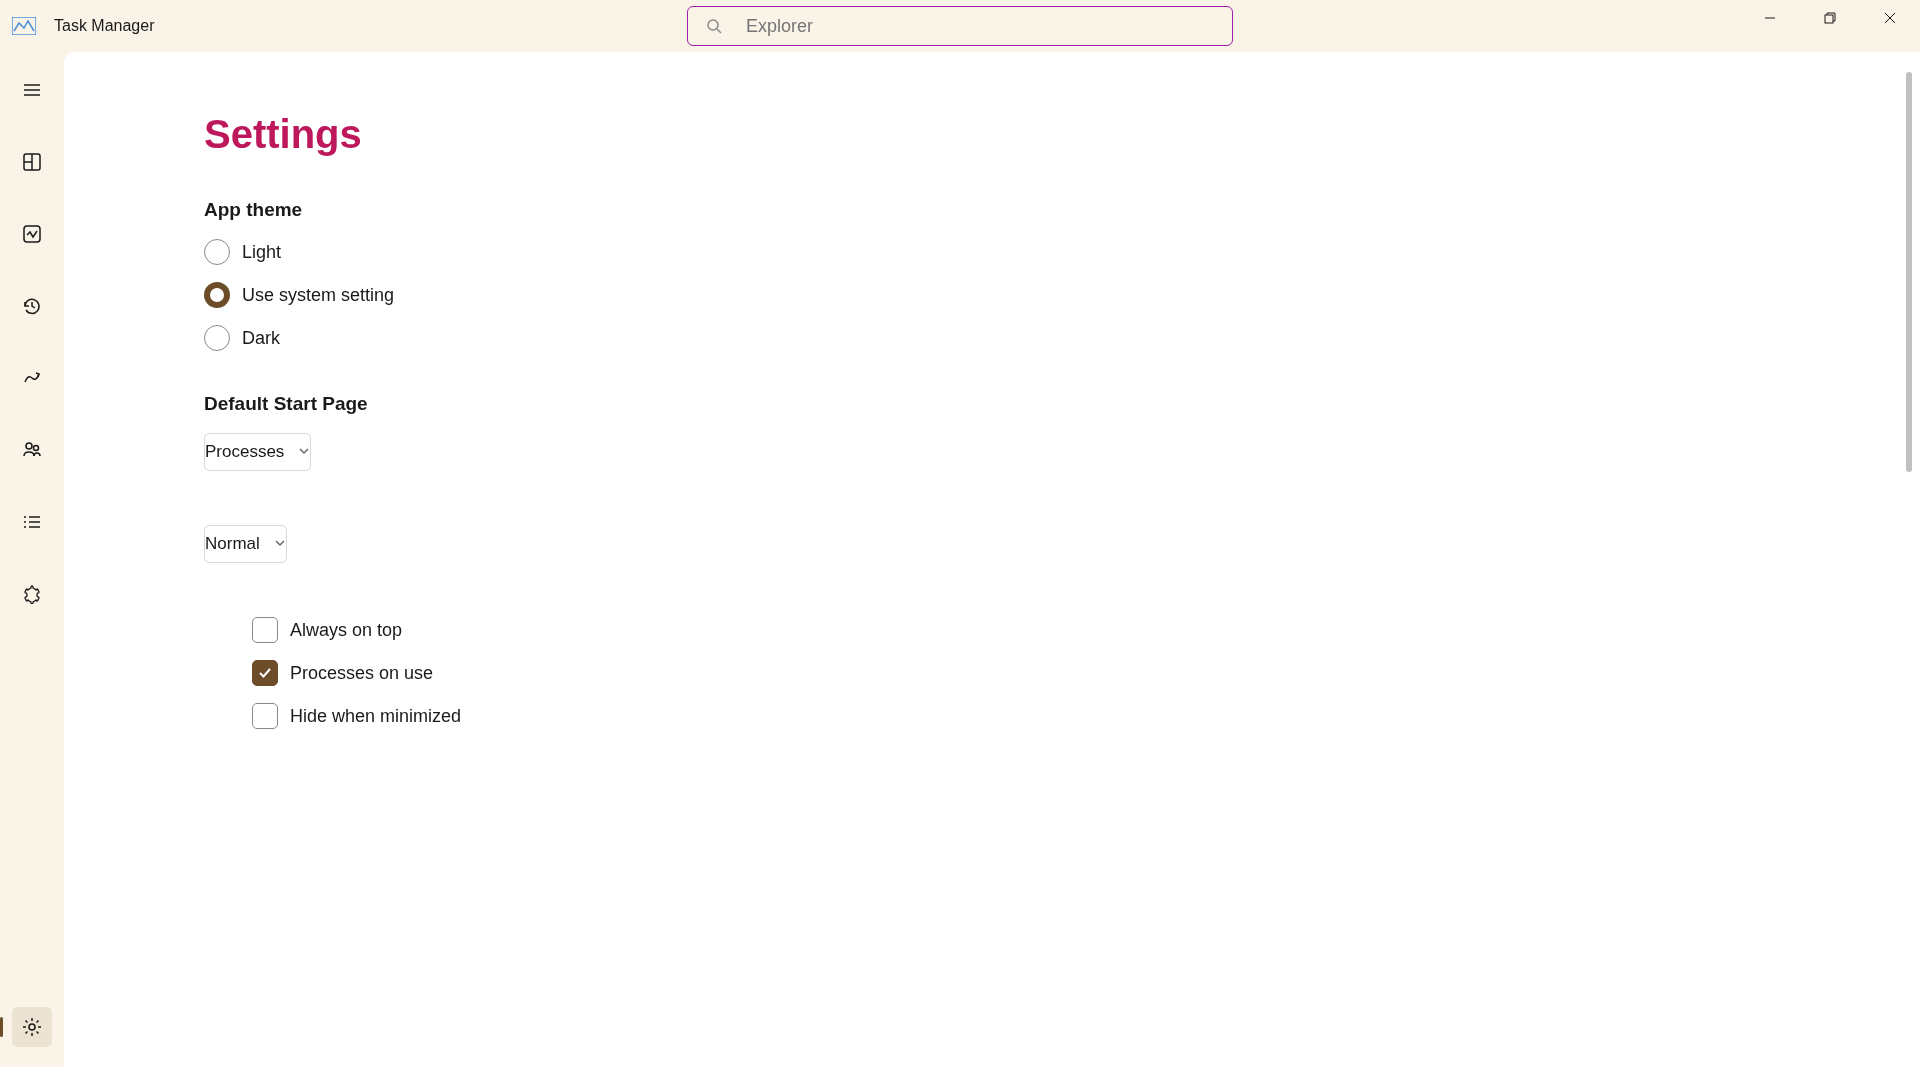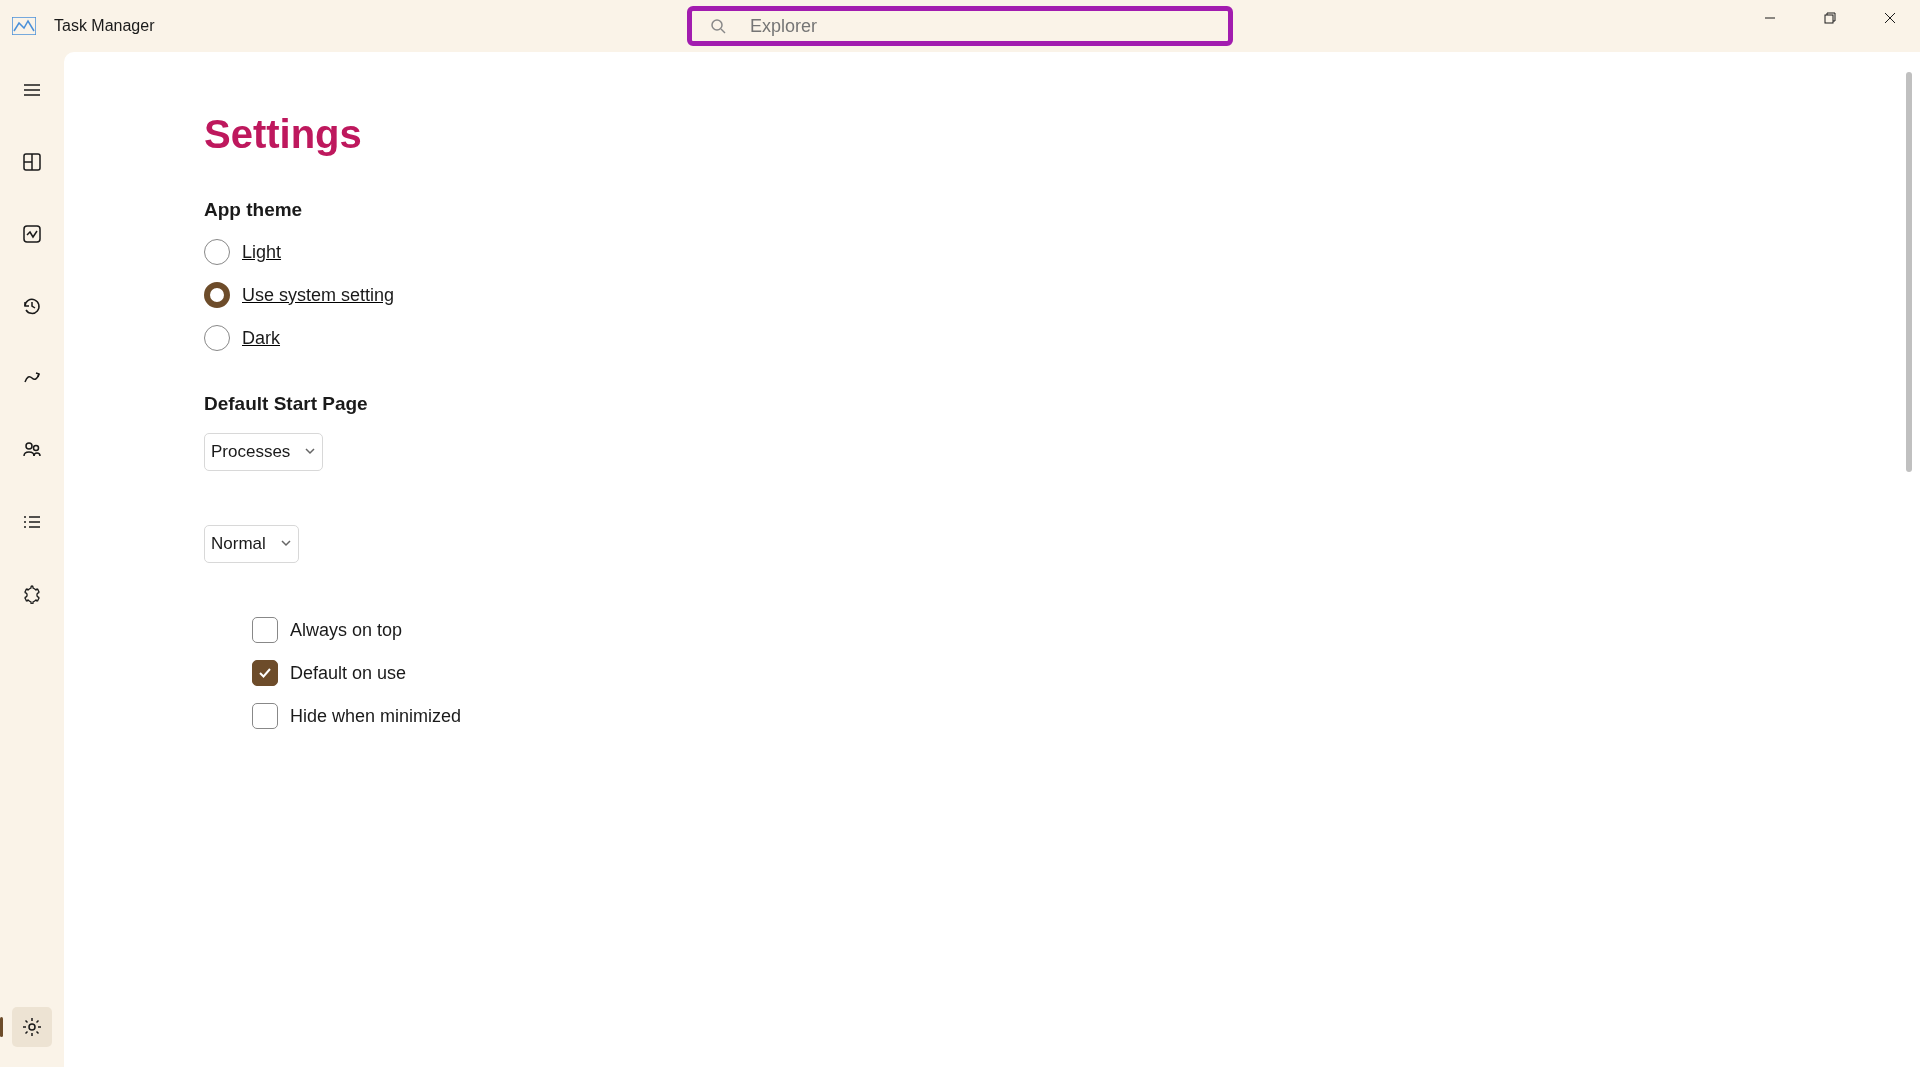--- a/index.html
+++ b/index.html
@@ -34,21 +34,21 @@
       font-size: 16px;
       color: #1a1a1a;
     }
 
     .search-box {
       position: absolute;
       left: 50%;
       transform: translateX(-50%);
       width: 546px;
       height: 40px;
-      border: 5px solid #a21caf;
+      border: 1px solid #a21caf;
       border-radius: 6px;
       display: flex;
       align-items: center;
       padding: 0 18px;
       background-color: #faf3e8;
     }
 
     .search-icon {
       width: 16px;
       height: 16px;
@@ -145,21 +145,20 @@
 
     .section-title {
       font-size: 19px;
       font-weight: 600;
       color: #1a1a1a;
       margin-bottom: 18px;
     }
 
     .radio-group {
       margin-bottom: 42px;
-      text-decoration: underline;
     }
 
     .radio-option {
       display: flex;
       align-items: center;
       margin-bottom: 17px;
       cursor: pointer;
     }
 
     .radio-circle {
@@ -178,21 +177,21 @@
     .radio-label {
       font-size: 18px;
       color: #1a1a1a;
     }
 
     .dropdown {
       display: inline-flex;
       align-items: center;
       border: 1px solid #d8d8d8;
       border-radius: 5px;
-      padding: 8px 6px;
+      padding: 8px 0;
       cursor: pointer;
       margin-bottom: 44px;
       background: #fff;
     }
 
     .dropdown-label {
       font-size: 17px;
       color: #1a1a1a;
       margin-right: 14px;
     }
@@ -406,21 +405,21 @@
         <div class="checkbox-option">
           <span class="checkbox-box"></span>
           <span class="checkbox-label">Always on top</span>
         </div>
         <div class="checkbox-option">
           <span class="checkbox-box checked">
             <svg viewBox="0 0 14 14" width="14" height="14">
               <polyline points="2,7 5.5,10.5 12,3" fill="none" stroke="#fff" stroke-width="2"></polyline>
             </svg>
           </span>
-          <span class="checkbox-label">Default on use</span>
+          <span class="checkbox-label">Processes on use</span>
         </div>
         <div class="checkbox-option">
           <span class="checkbox-box"></span>
           <span class="checkbox-label">Hide when minimized</span>
         </div>
       </div>
     </div>
 
     <div class="scrollbar"></div>
   </div>

